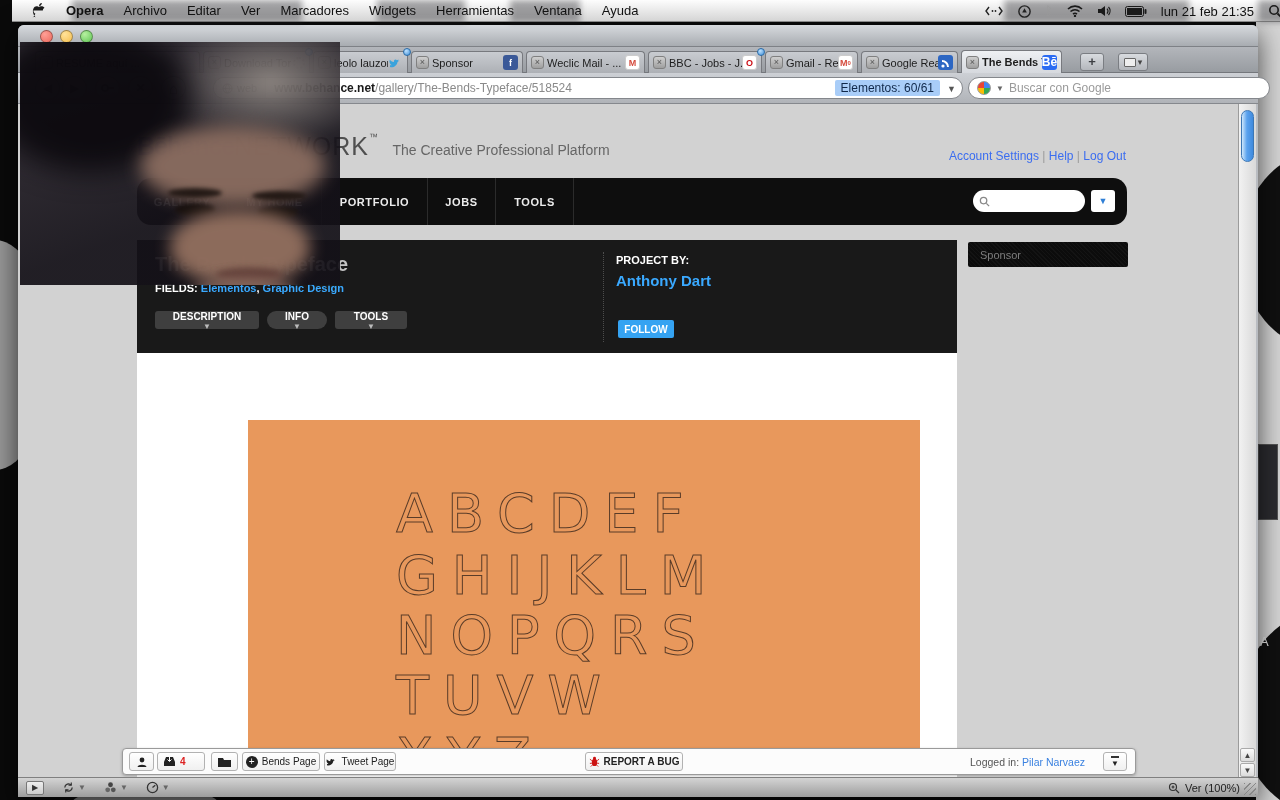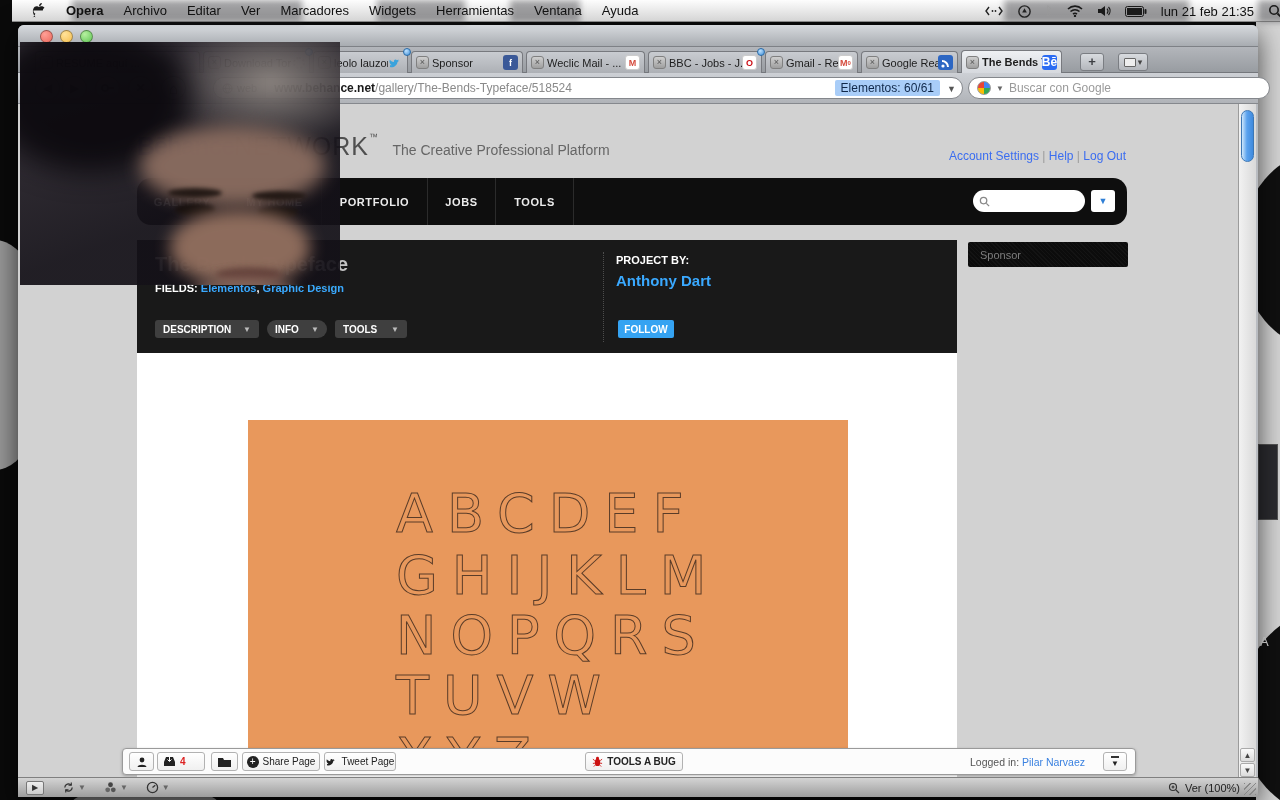--- a/index.html
+++ b/index.html
@@ -87,34 +87,34 @@
     border-right:1px solid #2b2b2b; color:#ececec; font-size:11px; font-weight:bold; letter-spacing:.6px; }
   .navsearch { position:absolute; left:836px; top:12px; width:112px; height:22px; background:#fff;
     border-radius:11px; display:flex; align-items:center; padding:0 6px; gap:4px; }
   .navsearch input { border:none; outline:none; width:80px; font-size:11px; background:transparent; }
   .navdrop { position:absolute; left:954px; top:12px; width:24px; height:22px; background:#fff; border-radius:3px;
     display:flex; align-items:center; justify-content:center; color:#2f7fd6; font-size:9px; }
   #bh-project { position:absolute; left:119px; top:136px; width:820px; height:113px; background:#191919; }
   .proj-title { position:absolute; left:18px; top:13px; font-size:20px; font-weight:bold; color:#c3c3c3; }
   .fieldsrow { position:absolute; left:18px; top:42px; font-size:11px; font-weight:bold; color:#fff; }
   .fieldsrow a { color:#3aa9ff; text-decoration:none; }
-  .pdrop { position:absolute; top:80px; height:18px; background:#3f3f3f; border-radius:3px; color:#fff;
-    font-size:10px; font-weight:bold; display:flex; align-items:center; justify-content:space-between; padding:0 8px; }
+  .pdrop { position:absolute; top:71px; height:18px; background:#3f3f3f; border-radius:3px; color:#fff;
+    font-size:10px; font-weight:bold; display:flex; align-items:center; justify-content:space-between; padding:0 8px;flex-direction:column; }
   .pdrop .smallarrow { color:#bbb; }
   .dotdiv { position:absolute; left:466px; top:12px; height:90px; border-left:1px dotted #4d4d4d; }
   .projby { position:absolute; left:479px; top:14px; font-size:11px; font-weight:bold; color:#fff; }
   .author { position:absolute; left:479px; top:32px; font-size:15px; font-weight:bold; color:#3aa9ff; text-decoration:none; }
   .followbtn { position:absolute; left:481px; top:80px; width:56px; height:18px; background:#35a3f2; border-radius:2px;
     color:#fff; font-size:10px; font-weight:bold; display:flex; align-items:center; justify-content:center; }
   #bh-sponsor { position:absolute; left:950px; top:138px; width:160px; height:25px; background:#0c0c0c;
     border-radius:2px; display:flex; align-items:center; padding-left:12px;
     background-image:repeating-linear-gradient(45deg, rgba(255,255,255,.03) 0 1px, transparent 1px 3px); }
   #bh-sponsor span { color:#7d7d7d; font-size:11px; font-weight:normal; }
   #bh-white { position:absolute; left:119px; top:249px; width:820px; height:424px; background:#fff; }
-  #artwork { position:absolute; left:230px; top:316px; width:600px; height:329px; background:#e8985c; overflow:hidden; }
+  #artwork { position:absolute; left:230px; top:316px; width:672px; height:329px; background:#e8985c; overflow:hidden; }
 
   
   #bh-footer { position:absolute; left:104px; top:644px; width:1014px; height:27px; background:#fcfcfc;
     border:1px solid #9a9a9a; border-radius:4px; box-shadow:0 1px 3px rgba(0,0,0,.25);
     display:flex; align-items:center; font-size:10px; }
   .fbtn { height:19px; border:1px solid #b2b2b2; border-radius:3px; background:linear-gradient(#fff,#f0f0f0);
     display:flex; align-items:center; justify-content:center; gap:4px; color:#222; position:absolute; top:3px; }
   .loggedin { position:absolute; right:50px; top:7px; font-size:10.5px; color:#555; }
   .loggedin a { color:#3b82e0; text-decoration:none; }
 
@@ -370,35 +370,35 @@
           </svg>
         <span style="color:#d22; font-weight:bold;">4</span>
       </div>
       <div class="fbtn" style="left:88px; width:27px;">
         <svg width="13" height="10" viewBox="0 0 13 10">
             <path d="M0 1h5l1 2h7v7H0z" fill="#222"></path>
           </svg>
       </div>
       <div class="fbtn" style="left:119px; width:78px;">
         <span style="width:12px;height:12px;border-radius:50%;background:#222;color:#fff;font-size:10px;line-height:12px;text-align:center;">+</span>
-        <span>Share Page</span>
+        <span>Bends Page</span>
       </div>
       <div class="fbtn" style="left:201px; width:72px;">
         <svg width="12" height="10" viewBox="0 0 14 12">
             <path d="M1 10c3 1 7-1 7.5-5l2-1.5-1.7.3.9-1.3-1.8.8C6.5 1.5 4.5 3 5 5 3 5 1.7 4 .8 2.8c-.8 2 0 4.4 2 5.4-.7.2-1.3.1-1.8-.2z" fill="#222"></path>
           </svg>
         <span>Tweet Page</span>
       </div>
       <div class="fbtn" style="left:462px; width:98px; font-weight:bold;">
         <svg width="11" height="11" viewBox="0 0 12 12">
             <ellipse cx="6" cy="7" rx="3" ry="4" fill="#c11"></ellipse>
             <circle cx="6" cy="2.5" r="1.6" fill="#c11"></circle>
             <path d="M3 5L1 3.5M3 8H1M3.5 10L2 11.5M9 5l2-1.5M9 8h2M8.5 10l1.5 1.5" stroke="#c11" stroke-width="1"></path>
           </svg>
-        <span>TOOLS A BUG</span>
+        <span>REPORT A BUG</span>
       </div>
       <div class="loggedin">
         <span>Logged in:</span>
         <a href="#">Pilar Narvaez</a>
       </div>
       <div class="fbtn" style="right:8px; width:24px; left:auto;">
         <span style="font-size:8px; border-top:2px solid #333; padding-top:1px;">▼</span>
       </div>
     </div>
   </div>

